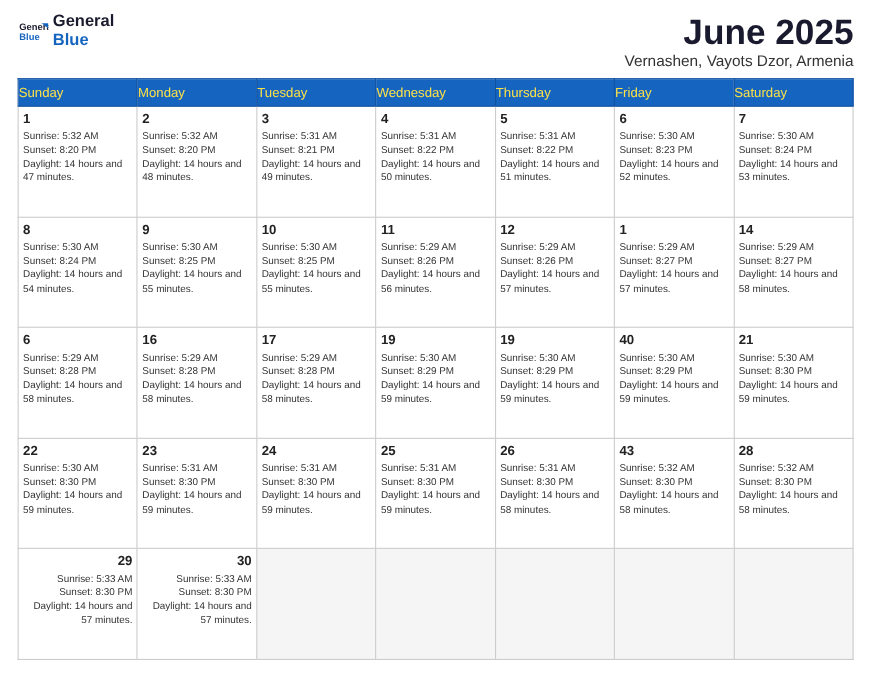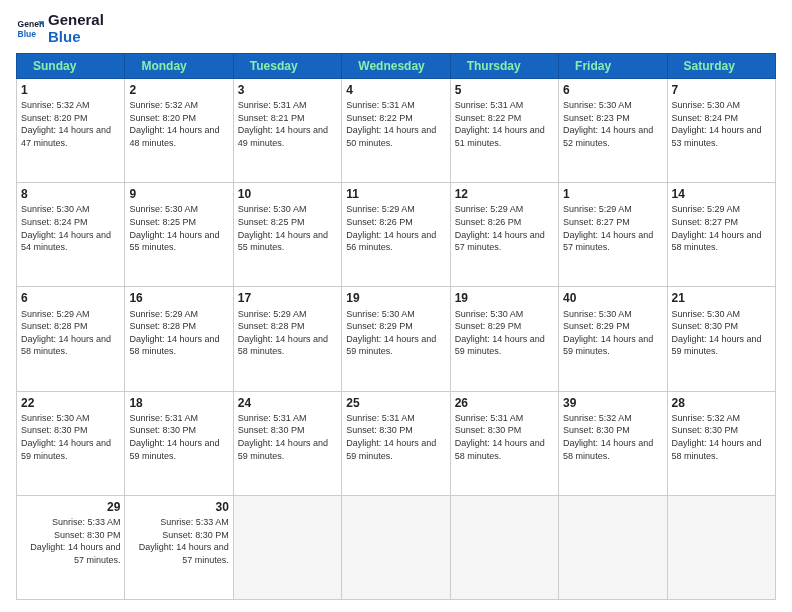--- a/index.html
+++ b/index.html
@@ -46,24 +46,24 @@
       font-size: 14px;
       color: #333;
     }
     table {
       width: 100%;
       border-collapse: collapse;
       flex: 1;
     }
     .header-row th {
       background-color: #1565c0;
-      color: #86efac;
-      font-weight: bold;
+      color: #fde047;
+      font-weight: normal;
       font-size: 12px;
-      padding: 5px 16px;
+      padding: 5px 0;
       text-align: left;
       border: 1px solid #1251a0;
     }
     .day-cell {
       width: calc(100% / 7);
       vertical-align: top;
       border: 1px solid #ccc;
       padding: 3px 4px;
       font-size: 9.5px;
       line-height: 1.35;
@@ -99,20 +99,24 @@
         <rect x="0" y="0" width="36" height="36" rx="3" fill="white"></rect>
         <text x="2" y="16" font-size="11" font-weight="bold" fill="#1a1a2e" font-family="Arial">General</text>
         <text x="2" y="28" font-size="11" font-weight="bold" fill="#1565c0" font-family="Arial">Blue</text>
         <polygon points="28,8 36,14 36,8" fill="#1565c0"></polygon>
       </svg>
 
       <div style="line-height:1.1;font-size:15px;font-weight:bold;color:#1a1a2e;">
         General<br><span style="color:#1565c0;">Blue</span>
       </div>
     </div>
+    <div class="title-block">
+      <div class="main-title">June 2025</div>
+      <div class="subtitle">Vernashen, Vayots Dzor, Armenia</div>
+    </div>
   </div>
 
   <table>
     <thead>
       <tr class="header-row">
         <th>Sunday</th>
         <th>Monday</th>
         <th>Tuesday</th>
         <th>Wednesday</th>
         <th>Thursday</th>
@@ -298,21 +302,21 @@
         <tr>
           <td class="day-cell">
         <span class="day-num">22</span>
         <div class="day-info">
           Sunrise: 5:30 AM<br>
           Sunset: 8:30 PM<br>
           Daylight: 14 hours and 59 minutes.
         </div>
       </td>
           <td class="day-cell">
-        <span class="day-num">18</span>
+        <span class="day-num">23</span>
         <div class="day-info">
           Sunrise: 5:31 AM<br>
           Sunset: 8:30 PM<br>
           Daylight: 14 hours and 59 minutes.
         </div>
       </td>
           <td class="day-cell">
         <span class="day-num">24</span>
         <div class="day-info">
           Sunrise: 5:31 AM<br>
@@ -330,21 +334,21 @@
       </td>
           <td class="day-cell">
         <span class="day-num">26</span>
         <div class="day-info">
           Sunrise: 5:31 AM<br>
           Sunset: 8:30 PM<br>
           Daylight: 14 hours and 58 minutes.
         </div>
       </td>
           <td class="day-cell">
-        <span class="day-num">39</span>
+        <span class="day-num">43</span>
         <div class="day-info">
           Sunrise: 5:32 AM<br>
           Sunset: 8:30 PM<br>
           Daylight: 14 hours and 58 minutes.
         </div>
       </td>
           <td class="day-cell">
         <span class="day-num">28</span>
         <div class="day-info">
           Sunrise: 5:32 AM<br>

